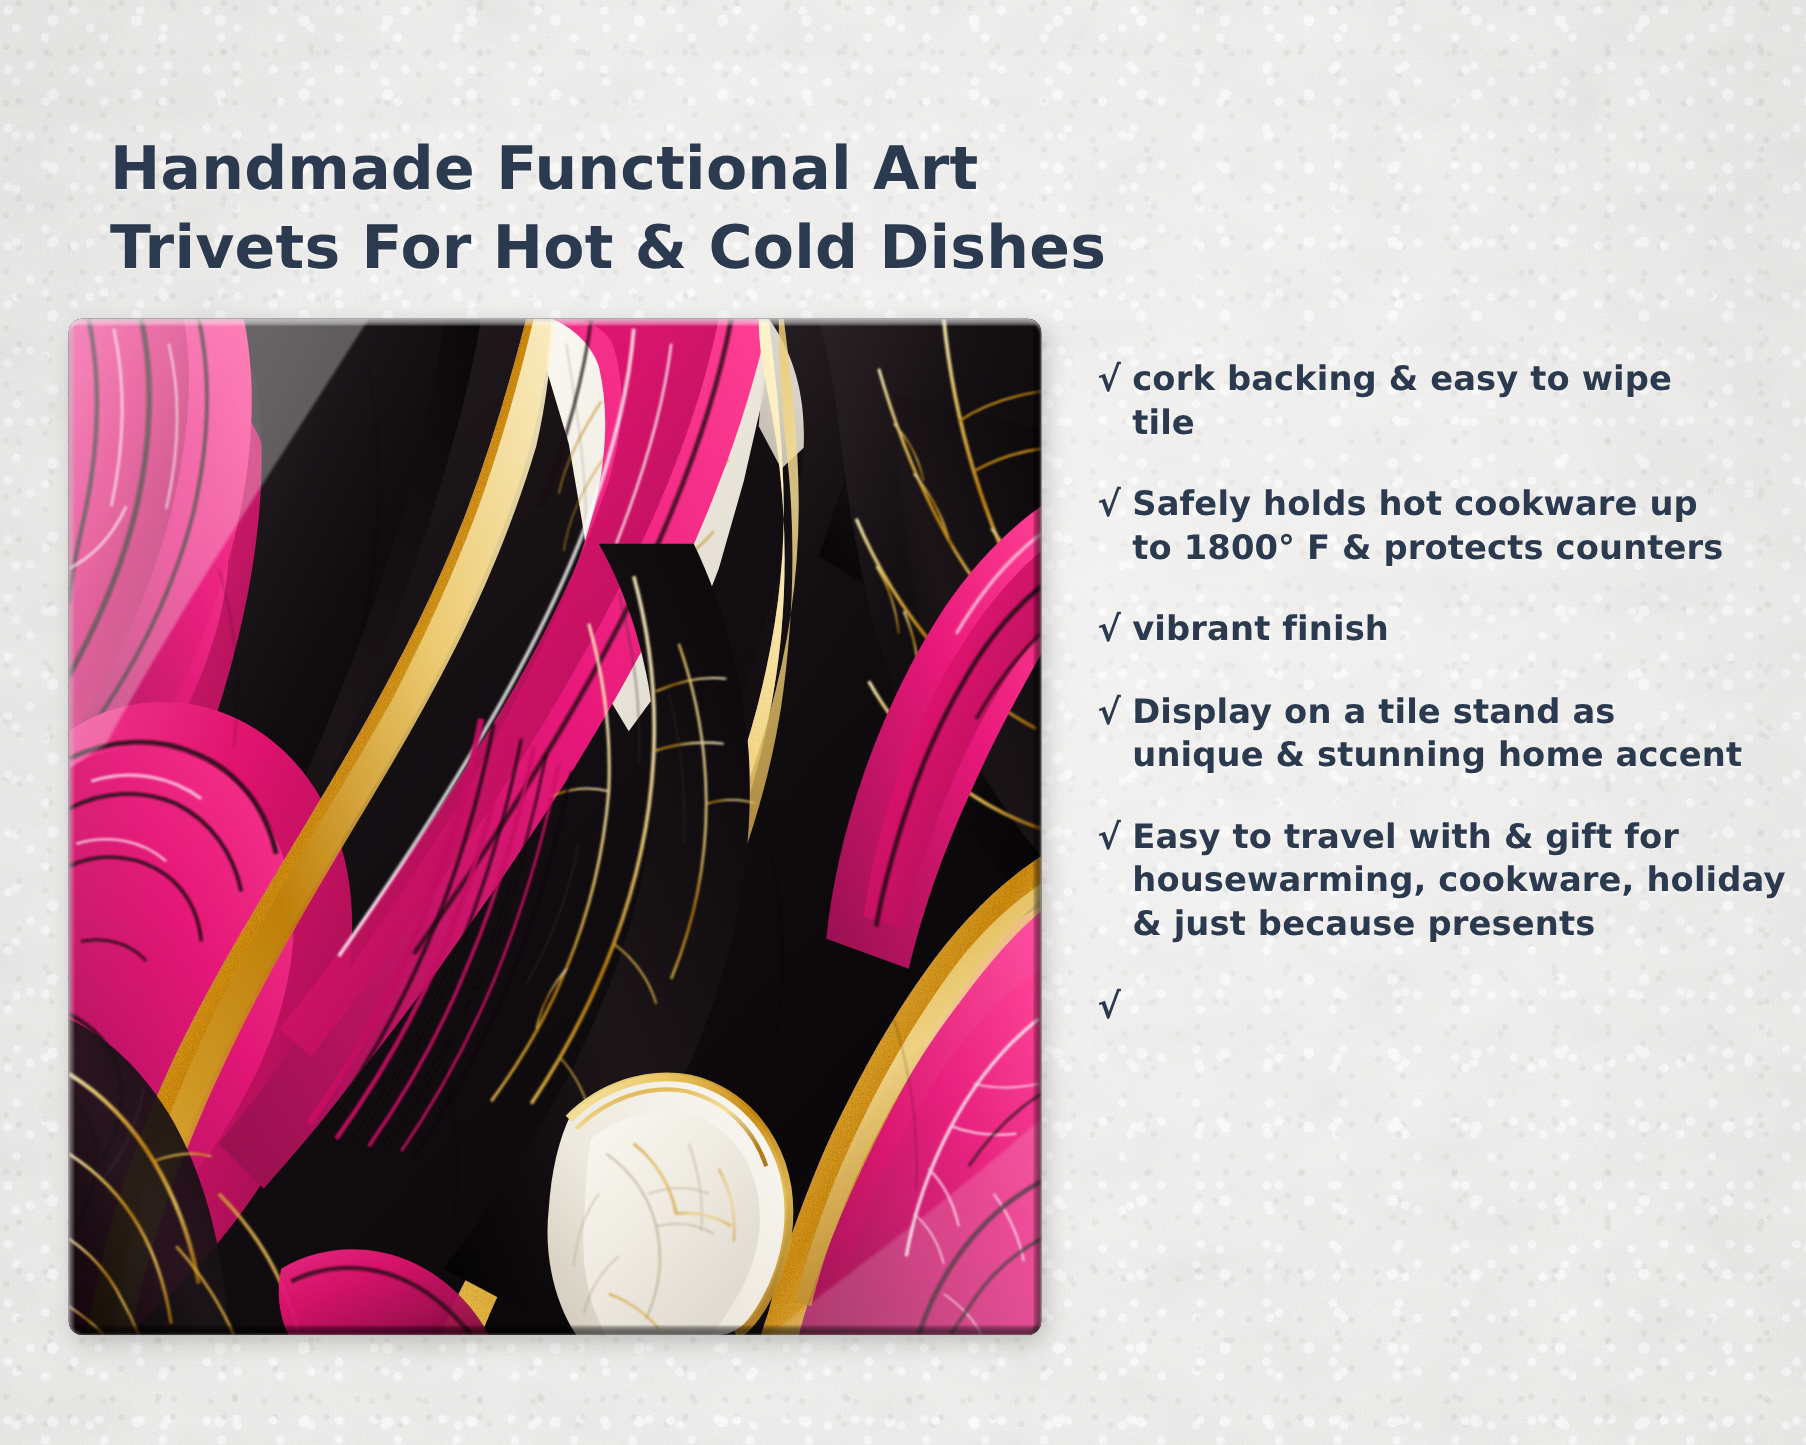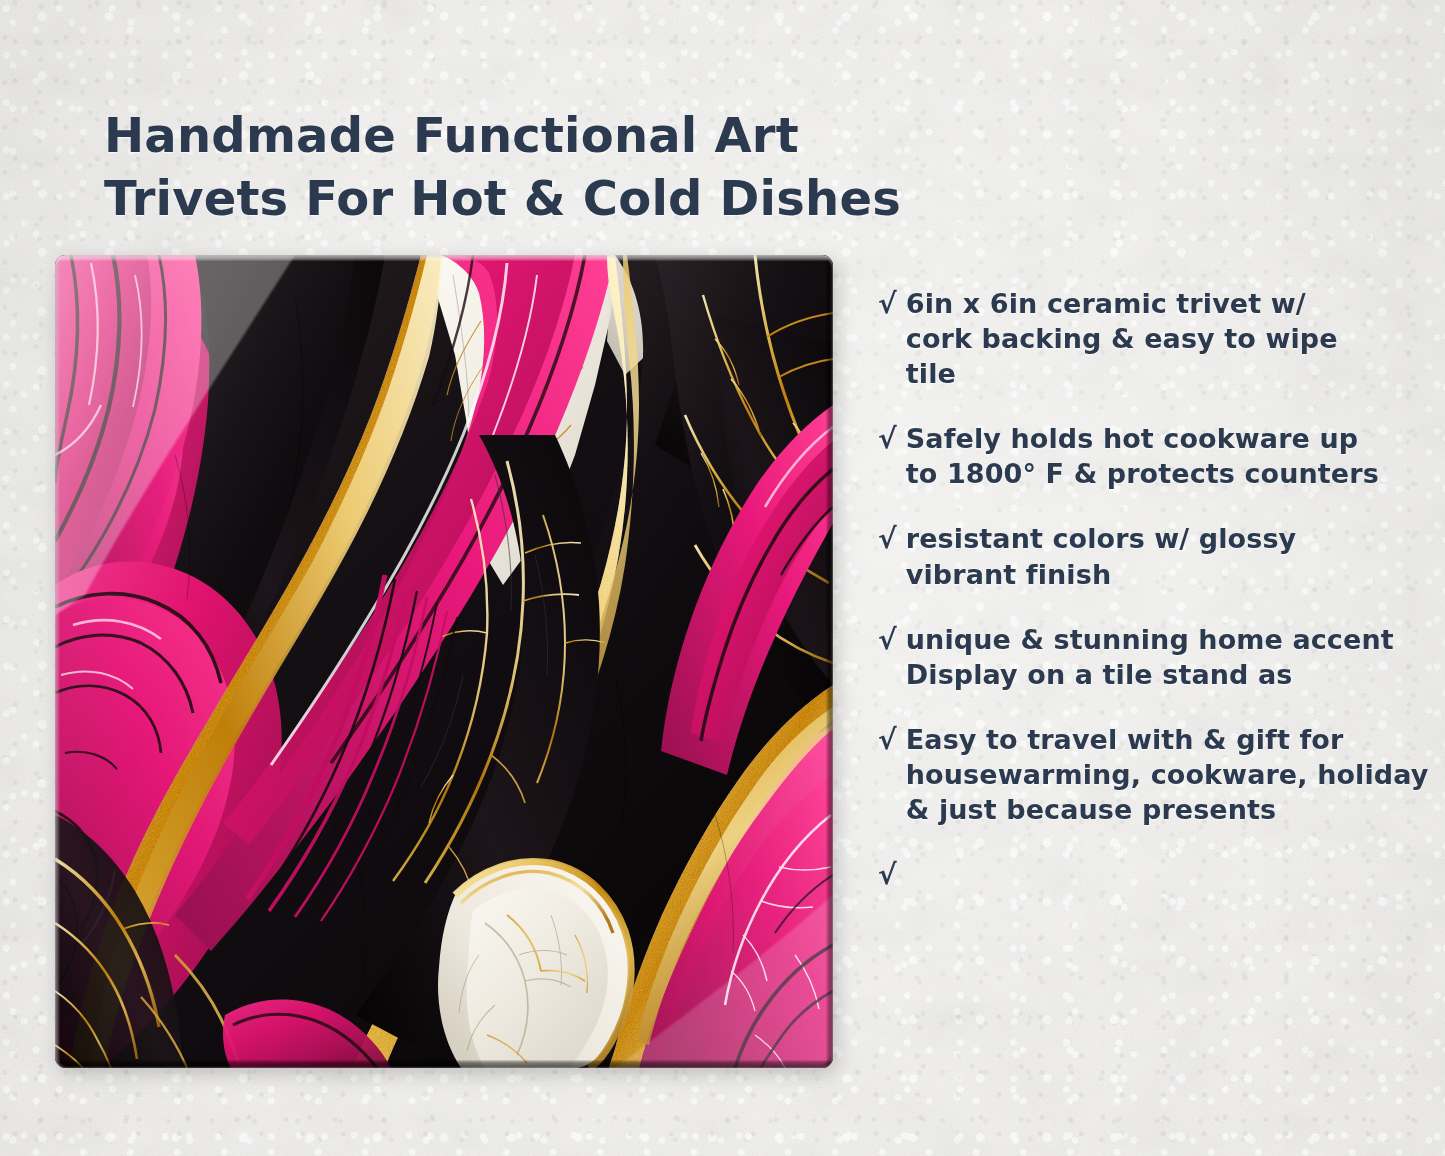--- a/index.html
+++ b/index.html
@@ -60,21 +60,20 @@
     left: 88px;
     top: 104px;
     width: 800px;
     color: #2B3A4E;
     font-family: "DejaVu Sans", sans-serif;
     font-size: 48px;
     font-weight: 700;
     line-height: 1.32;
     letter-spacing: 0.2px;
     text-shadow: 0 1px 1px rgba(255,255,255,0.75);
-    margin-left: 16px;
   }
   .headline .hl-line { display: block; white-space: nowrap; }
 
   
   .tile-wrap {
     position: absolute;
     left: 55px;
     top: 255px;
     width: 778px;
     height: 813px;
@@ -610,47 +609,45 @@
     </div>
     <div class="tile-gloss"></div>
     <div class="tile-edge"></div>
   </div>
 
   <div class="features">
 
     <div class="feature">
       <span class="check">√</span>
       <span class="ftext">
-        <span class="fl">6in x 6in ceramic trivet w/</span>
         <span class="fl">cork backing &amp; easy to wipe</span>
         <span class="fl">tile</span>
       </span>
     </div>
 
     <div class="feature">
       <span class="check">√</span>
       <span class="ftext">
         <span class="fl">Safely holds hot cookware up</span>
         <span class="fl">to 1800° F &amp; protects counters</span>
       </span>
     </div>
 
     <div class="feature">
       <span class="check">√</span>
       <span class="ftext">
-        <span class="fl">resistant colors w/ glossy</span>
         <span class="fl">vibrant finish</span>
       </span>
     </div>
 
     <div class="feature">
       <span class="check">√</span>
       <span class="ftext">
+        <span class="fl">Display on a tile stand as</span>
         <span class="fl">unique &amp; stunning home accent</span>
-        <span class="fl">Display on a tile stand as</span>
       </span>
     </div>
 
     <div class="feature">
       <span class="check">√</span>
       <span class="ftext">
         <span class="fl">Easy to travel with &amp; gift for</span>
         <span class="fl">housewarming, cookware, holiday</span>
         <span class="fl">&amp; just because presents</span>
       </span>

